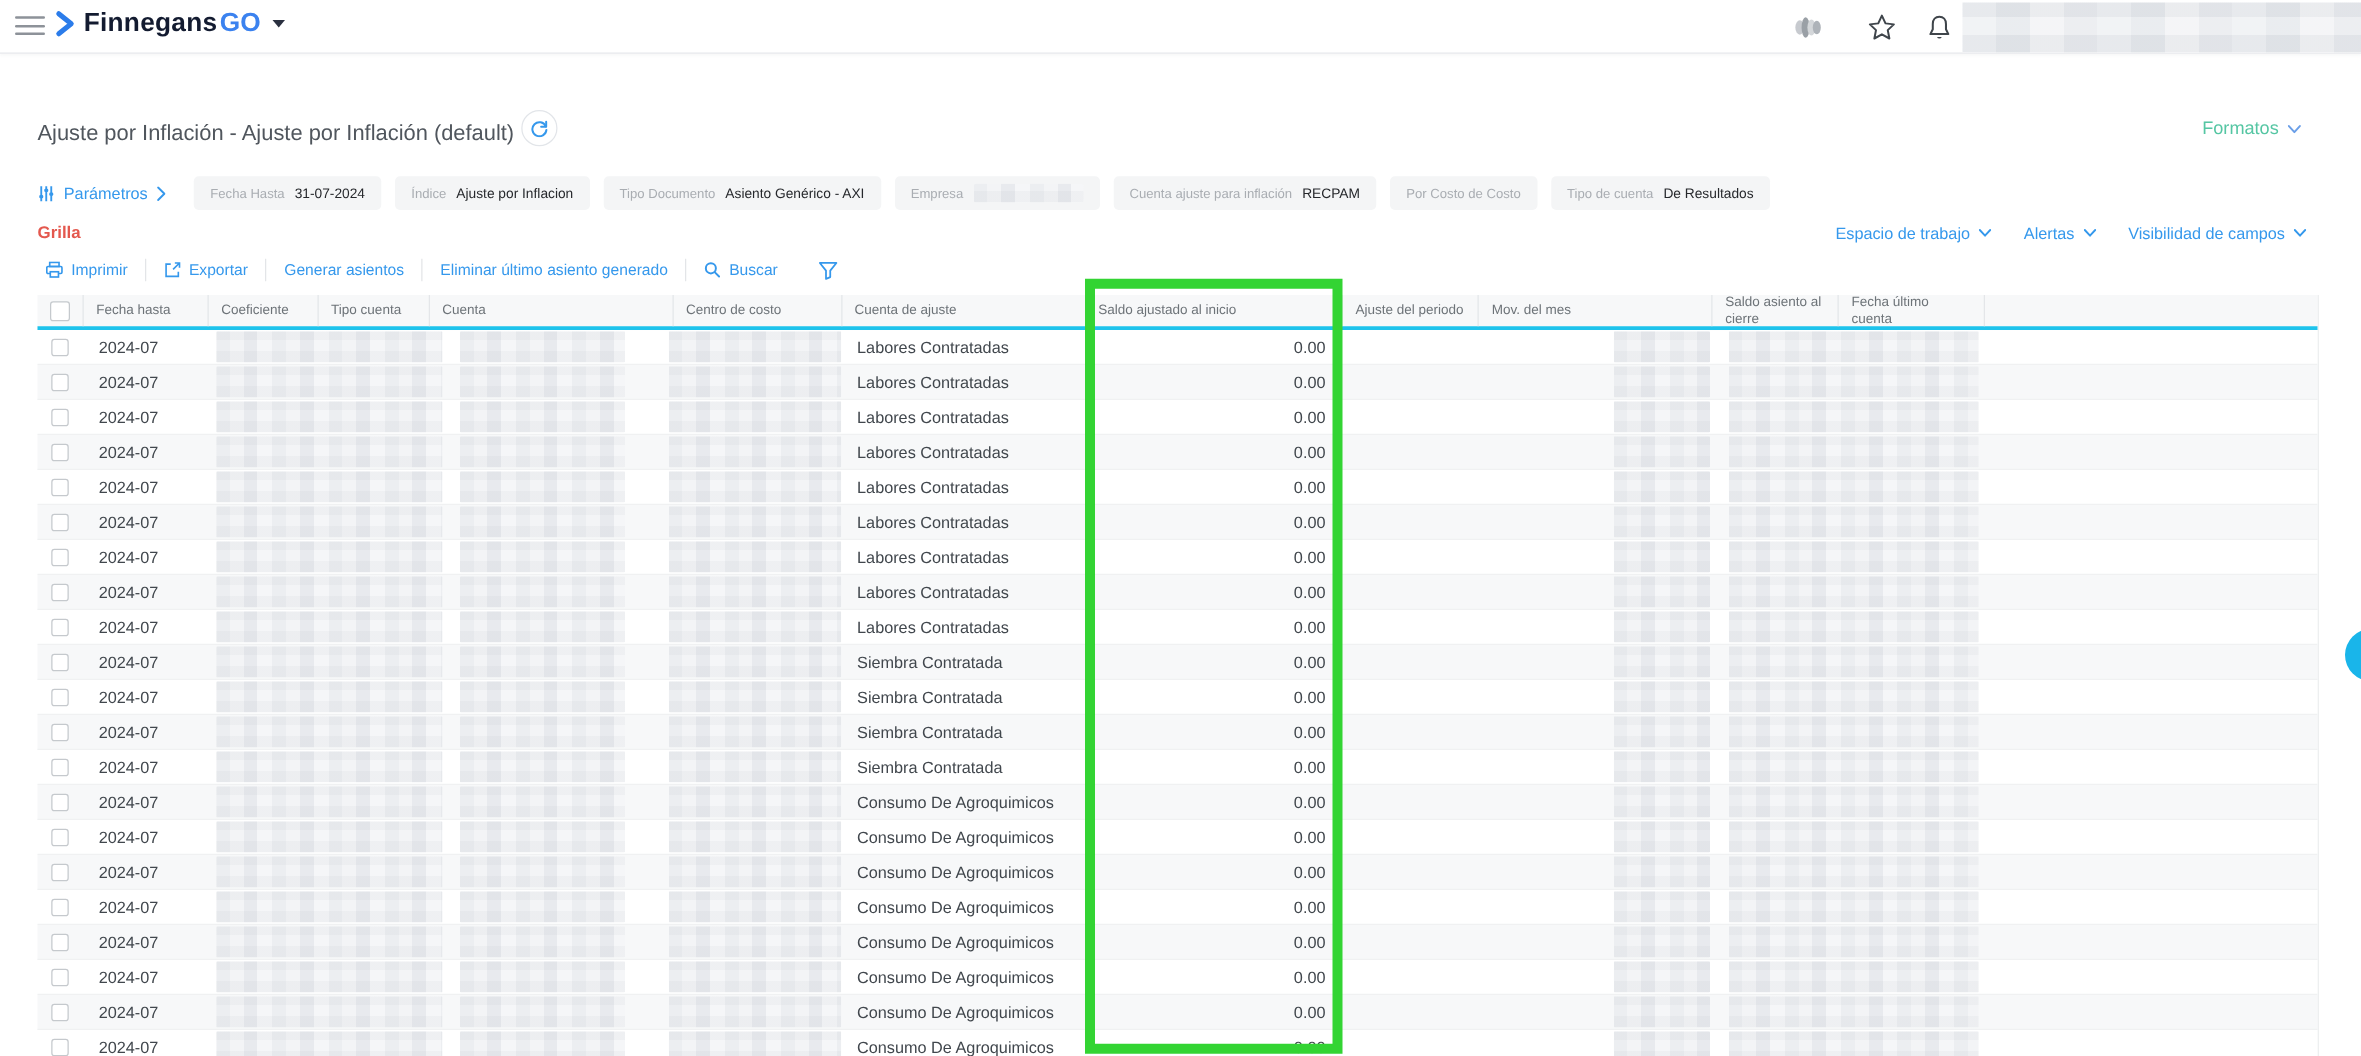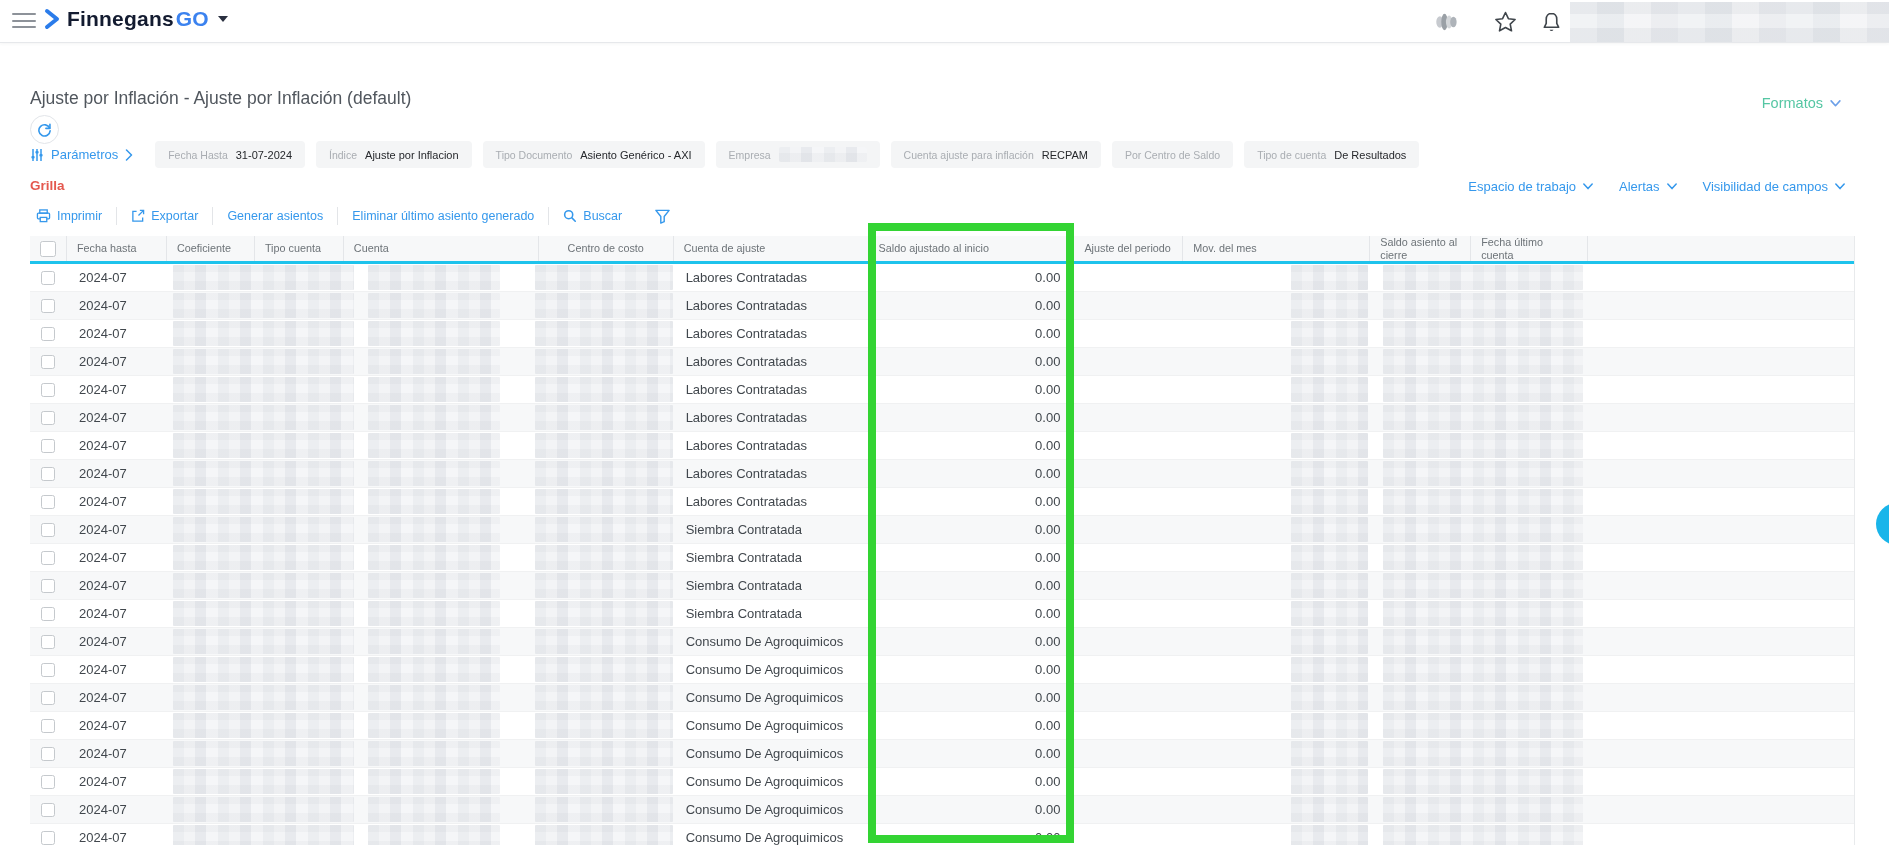--- a/index.html
+++ b/index.html
@@ -30,21 +30,21 @@
       repeating-linear-gradient(0deg, rgba(120,128,140,.05) 0 9px, rgba(255,255,255,0) 9px 18px),
       repeating-linear-gradient(90deg, #eceef1 0 11px, #f3f4f6 11px 22px, #e8eaee 22px 33px, #f5f6f8 33px 45px);
   }
   .mosaic-big {
     background-image:
       repeating-linear-gradient(0deg, rgba(120,128,140,.06) 0 14px, rgba(255,255,255,.2) 14px 28px),
       repeating-linear-gradient(90deg, #eef0f3 0 27px, #e5e8ec 27px 54px, #f2f3f5 54px 81px, #e8eaee 81px 108px);
   }
 
   
-  .title-row { position:absolute; left:30px; top:88px; display:flex; align-items:flex-start; gap:6px;flex-direction:column; }
+  .title-row { position:absolute; left:30px; top:88px; display:flex; align-items:flex-end; gap:6px; }
   .page-title { font-size:17.5px; color:#50565d; }
   .refresh-btn { width:29px; height:29px; border:1px solid #e2e5e9; border-radius:50%; background:#fff;
     display:flex; align-items:center; justify-content:center; cursor:pointer; }
   .formats { position:absolute; right:48px; top:95px; display:flex; align-items:center; gap:7px; cursor:pointer;
     font-size:14.5px; color:#55c6a3; }
 
   
   .params-row { position:absolute; left:30px; top:141px; display:flex; align-items:center; }
   .params-label { display:flex; align-items:center; gap:7px; color:#3598ec; font-size:13px; cursor:pointer; margin-right:22px; }
   .chips { display:flex; align-items:center; gap:11px; }
@@ -177,21 +177,21 @@
       </div>
       <div class="param-chip">
         <span class="chip-label">Empresa</span>
         <span class="chip-blur mosaic"></span>
       </div>
       <div class="param-chip">
         <span class="chip-label">Cuenta ajuste para inflación</span>
         <span class="chip-value">RECPAM</span>
       </div>
       <div class="param-chip">
-        <span class="chip-label">Por Centro de Saldo</span>
+        <span class="chip-label">Por Costo de Costo</span>
       </div>
       <div class="param-chip">
         <span class="chip-label">Tipo de cuenta</span>
         <span class="chip-value">De Resultados</span>
       </div>
     </div>
 </div>
 
 <div class="tab-grilla">Grilla</div>
 <div class="view-controls">
@@ -265,21 +265,21 @@
       </div>
       <div class="th" style="width: 88px;">
         <span>Coeficiente</span>
       </div>
       <div class="th" style="width: 89px;">
         <span>Tipo cuenta</span>
       </div>
       <div class="th" style="width: 195px;">
         <span>Cuenta</span>
       </div>
-      <div class="th" style="width: 135px; justify-content: center;">
+      <div class="th" style="width: 135px;">
         <span>Centro de costo</span>
       </div>
       <div class="th" style="width: 195px;">
         <span>Cuenta de ajuste</span>
       </div>
       <div class="th" style="width: 206px;">
         <span>Saldo ajustado al inicio</span>
       </div>
       <div class="th" style="width: 109px;">
         <span>Ajuste del periodo</span>

